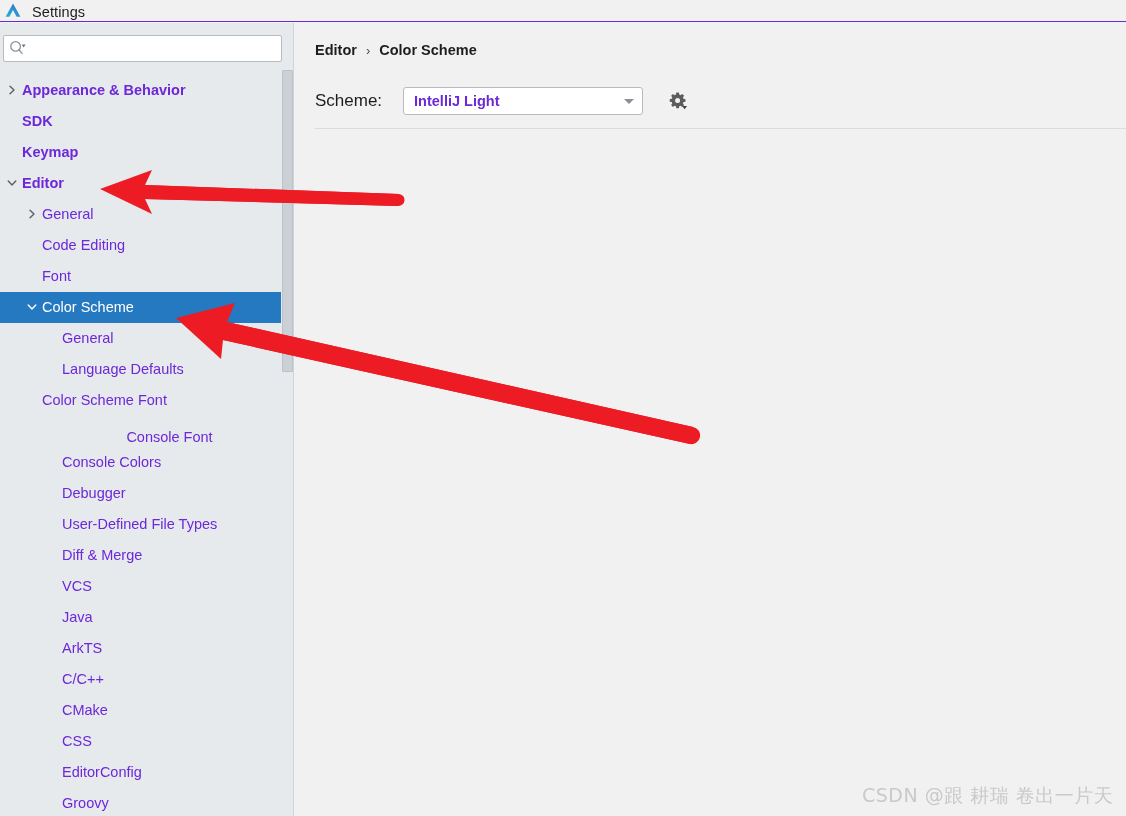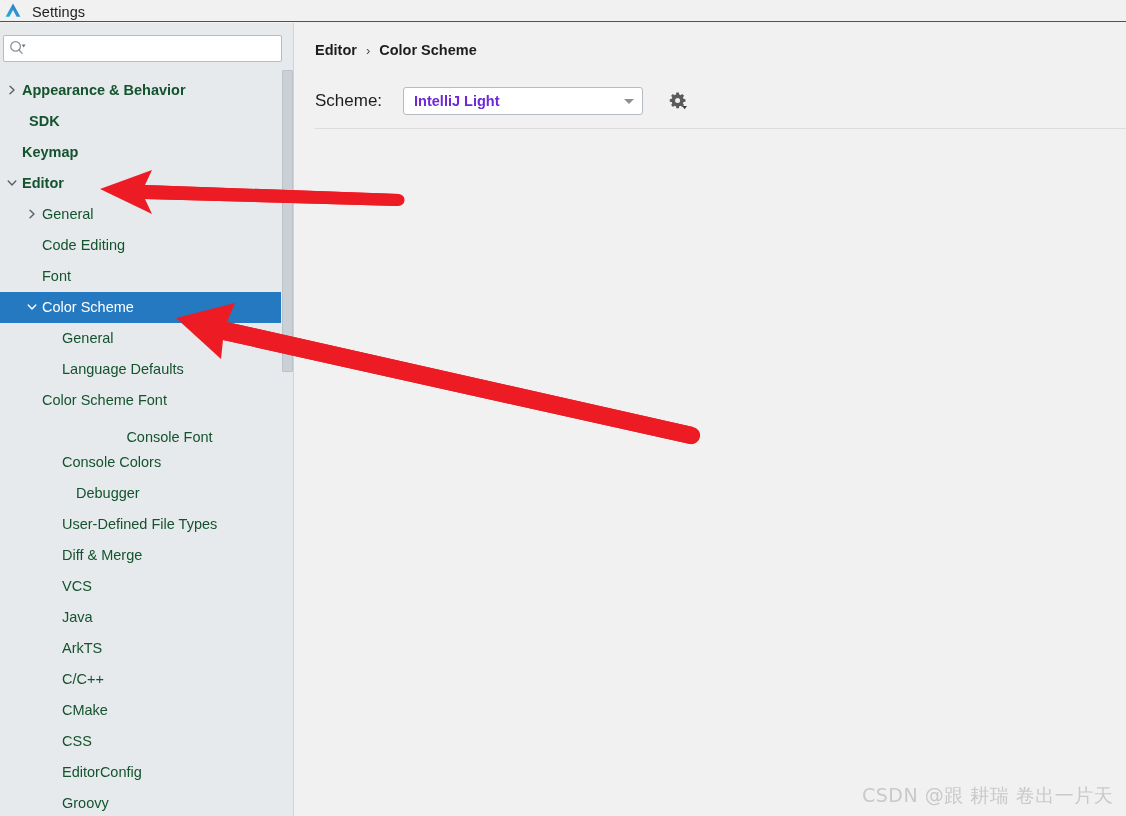--- a/index.html
+++ b/index.html
@@ -82,21 +82,21 @@
     position: absolute;
     left: 0; top: 52px;
     width: 294px;
     height: 741px;
   }
   .tree-row {
     position: relative;
     height: 31px;
     display: flex;
     align-items: center;
-    color: #14532d;
+    color: #6d28d9;
     font-size: 14.5px;
     white-space: nowrap;
     width: 293px;
   }
   .tree-row.bold { font-weight: bold; }
   .tree-row.selected {
     background: #2579c0;
     color: #ffffff;
   }
   .chev {
@@ -252,21 +252,21 @@
 
     <div id="tree">
         <div class="tree-row bold" style="padding-left: 6px;">
           <span class="chev">
             <svg width="12" height="12" viewBox="0 0 12 12">
               <path d="M4 2.2 L8 6 L4 9.8" fill="none" stroke="#5a6066" stroke-width="1.4" stroke-linecap="round" stroke-linejoin="round"></path>
             </svg>
           </span>
           <span class="row-label">Appearance &amp; Behavior</span>
         </div>
-        <div class="tree-row bold" style="padding-left: 13px;">
+        <div class="tree-row bold" style="padding-left: 6px;">
           <span class="chev"></span>
           <span class="row-label">SDK</span>
         </div>
         <div class="tree-row bold" style="padding-left: 6px;">
           <span class="chev"></span>
           <span class="row-label">Keymap</span>
         </div>
         <div class="tree-row bold" style="padding-left: 6px;">
           <span class="chev">
             <svg width="12" height="12" viewBox="0 0 12 12">
@@ -312,21 +312,21 @@
           <span class="row-label">Color Scheme Font</span>
         </div>
         <div class="tree-row" style="padding-left: 46px; flex-direction: column;">
           <span class="chev"></span>
           <span class="row-label">Console Font</span>
         </div>
         <div class="tree-row" style="padding-left: 46px;">
           <span class="chev"></span>
           <span class="row-label">Console Colors</span>
         </div>
-        <div class="tree-row" style="padding-left: 46px; gap: 14px;">
+        <div class="tree-row" style="padding-left: 46px;">
           <span class="chev"></span>
           <span class="row-label">Debugger</span>
         </div>
         <div class="tree-row" style="padding-left: 46px;">
           <span class="chev"></span>
           <span class="row-label">User-Defined File Types</span>
         </div>
         <div class="tree-row" style="padding-left: 46px;">
           <span class="chev"></span>
           <span class="row-label">Diff &amp; Merge</span>

